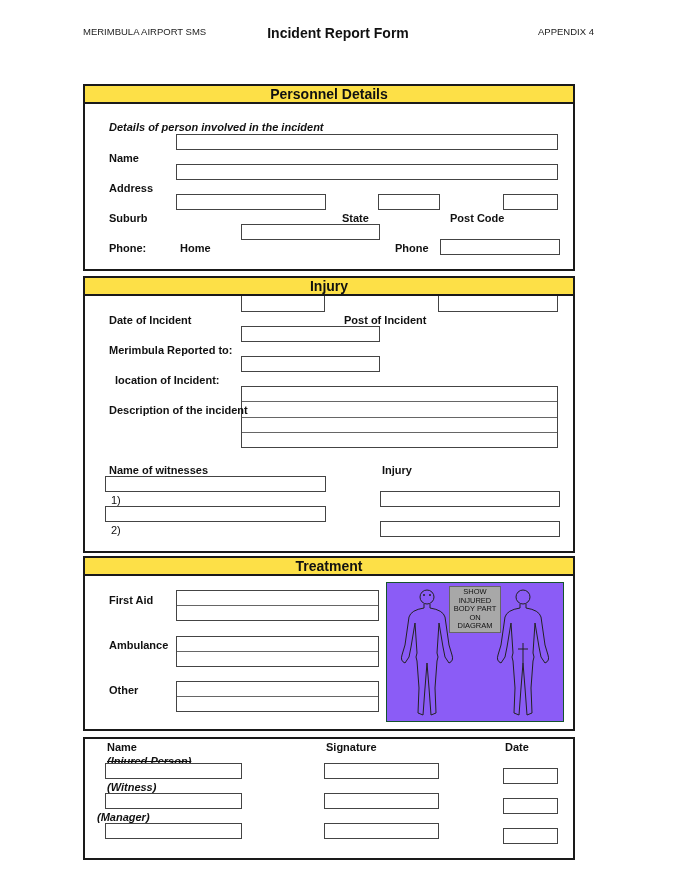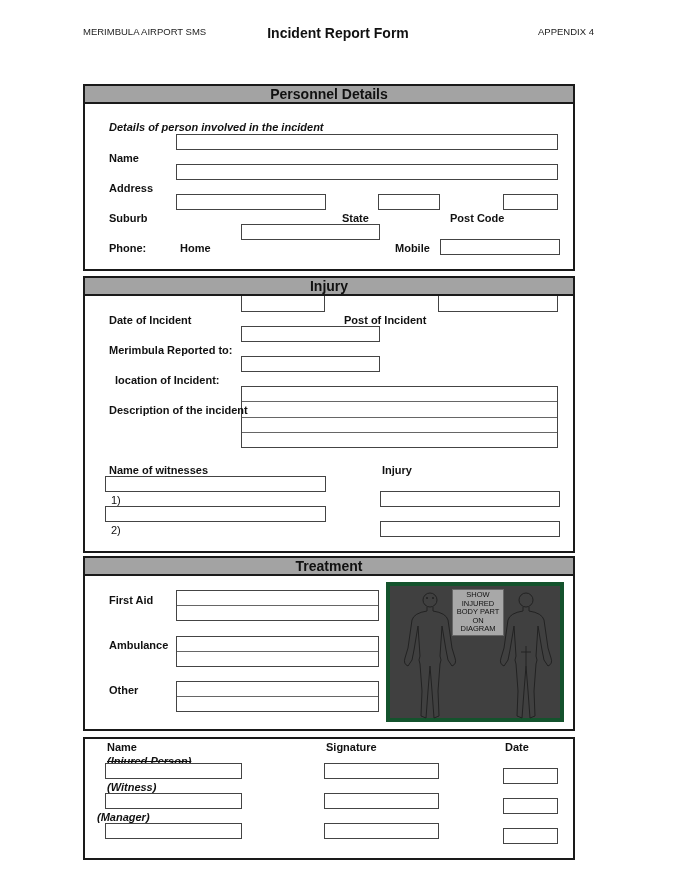--- a/index.html
+++ b/index.html
@@ -1,29 +1,29 @@
 <!DOCTYPE html>
 <html><head>
 <meta charset="utf-8">
 <style>
   * { box-sizing: border-box; margin: 0; padding: 0; }
   body { width: 675px; height: 875px; background: #ffffff; position: relative; font-family: "Liberation Sans", sans-serif; color: #111; overflow: hidden; }
   .abs { position: absolute; }
   .hdr-small { font-size: 9.5px; color: #222; }
   .title { font-size: 14px; font-weight: bold; text-align: center; width: 300px; left: 188px; line-height: 21px; }
   .section { position: absolute; border: 2px solid #1a1a1a; background: #fff; }
-  .sec-head { position: absolute; left: 0; right: 0; top: 0; height: 18px; background: #a3a3a3; border-bottom: 2px solid #1a1a1a; text-align: center; font-size: 14px; font-weight: bold; line-height: 17px; color: #111; }
+  .sec-head { position: absolute; left: 0; right: 0; top: 0; height: 18px; background: #fde047; border-bottom: 2px solid #1a1a1a; text-align: center; font-size: 14px; font-weight: bold; line-height: 17px; color: #111; }
   .lbl { position: absolute; font-size: 11px; font-weight: bold; color: #111; white-space: nowrap; }
   .ital { font-style: italic; }
   .plain { font-weight: normal; }
   .box { position: absolute; border: 1.5px solid #444; background: #fff; }
   .stack { position: absolute; border: 1.5px solid #444; background: #fff; display: flex; flex-direction: column; }
   .stack > div { flex: 1; border-bottom: 1.5px solid #666; }
   .stack > div:last-child { border-bottom: none; }
-  .diagram { position: absolute; border: 4px solid #14532d; background: #404040; }
+  .diagram { position: absolute; border: 1px solid #14532d; background: #8b5cf6; }
   .diag-note { position: absolute; background: #a8a8a8; border: 1px solid #666; font-size: 7.5px; line-height: 8.5px; text-align: center; color: #111; padding: 1px 2px; }
 </style>
 </head>
 <body>
 
 <div class="abs hdr-small" style="left:83px;top:26px;">MERIMBULA AIRPORT SMS</div>
 <div class="abs title" style="top:23px;">
   <div>Incident Report Form</div>
 </div>
 <div class="abs hdr-small" style="left:538px;top:26px;">APPENDIX 4</div>
@@ -37,21 +37,21 @@
   <div class="lbl" style="left:24px;top:96px;">Address</div>
   <div class="box" style="left:91px;top:108px;width:150px;height:16px;"></div>
   <div class="box" style="left:293px;top:108px;width:62px;height:16px;"></div>
   <div class="box" style="left:418px;top:108px;width:55px;height:16px;"></div>
   <div class="lbl" style="left:24px;top:126px;">Suburb</div>
   <div class="lbl" style="left:257px;top:126px;">State</div>
   <div class="lbl" style="left:365px;top:126px;">Post Code</div>
   <div class="box" style="left:156px;top:138px;width:139px;height:16px;"></div>
   <div class="lbl" style="left:24px;top:156px;">Phone:</div>
   <div class="lbl" style="left:95px;top:156px;">Home</div>
-  <div class="lbl" style="left:310px;top:156px;">Mobile</div>
+  <div class="lbl" style="left:310px;top:156px;">Phone</div>
   <div class="box" style="left:355px;top:153px;width:120px;height:16px;"></div>
 </div>
 
 <div class="section" style="left:83px;top:276px;width:492px;height:277px;">
   <div class="sec-head">Injury</div>
   <div class="box" style="left:156px;top:18px;width:84px;height:16px;border-top:none;"></div>
   <div class="box" style="left:353px;top:18px;width:120px;height:16px;border-top:none;"></div>
   <div class="lbl" style="left:24px;top:36px;">Date of Incident</div>
   <div class="lbl" style="left:259px;top:36px;">Post of Incident</div>
   <div class="box" style="left:156px;top:48px;width:139px;height:16px;"></div>

